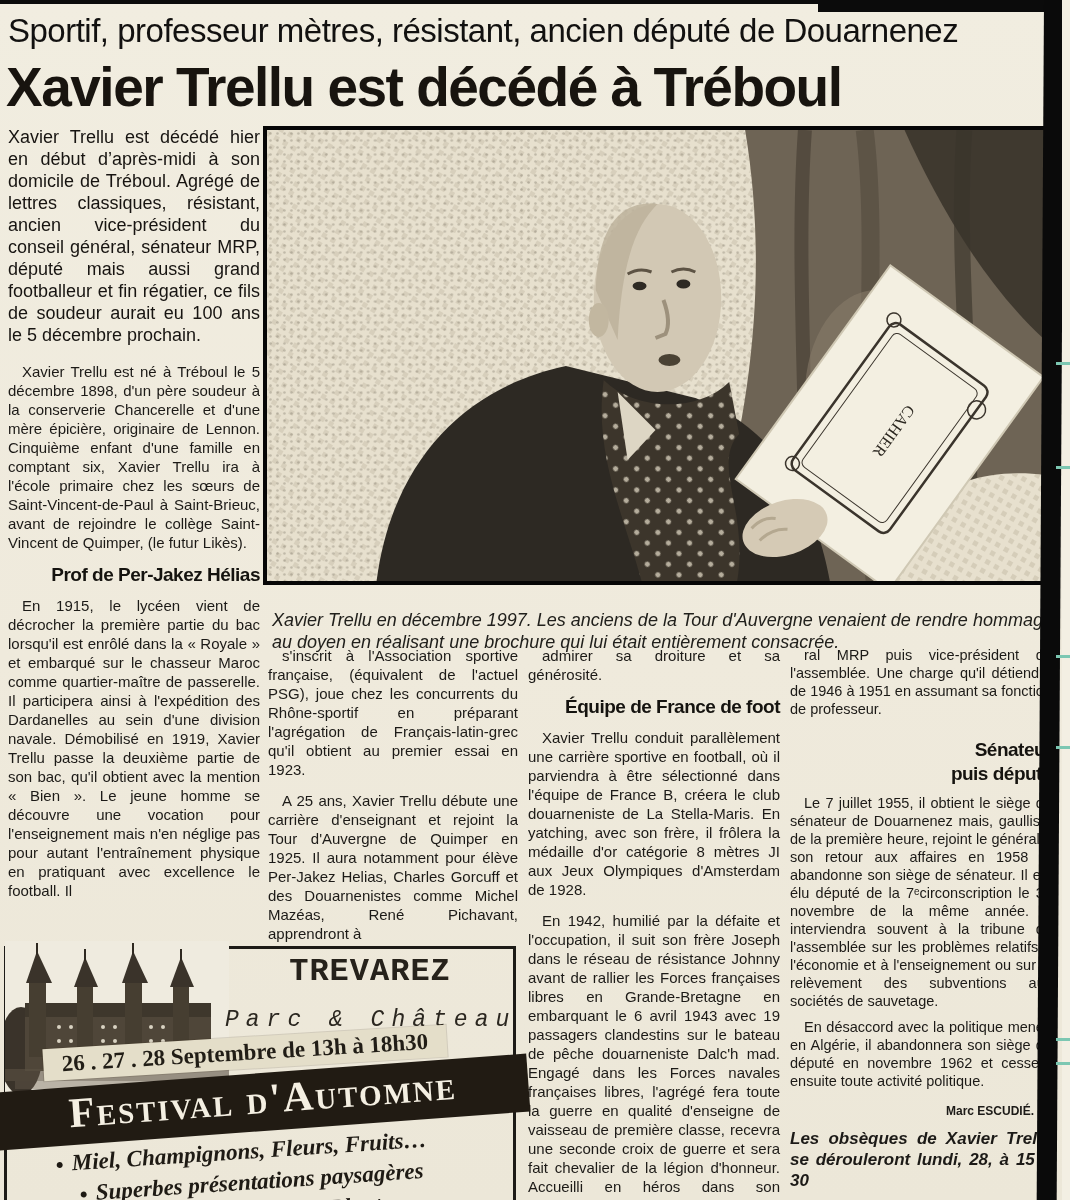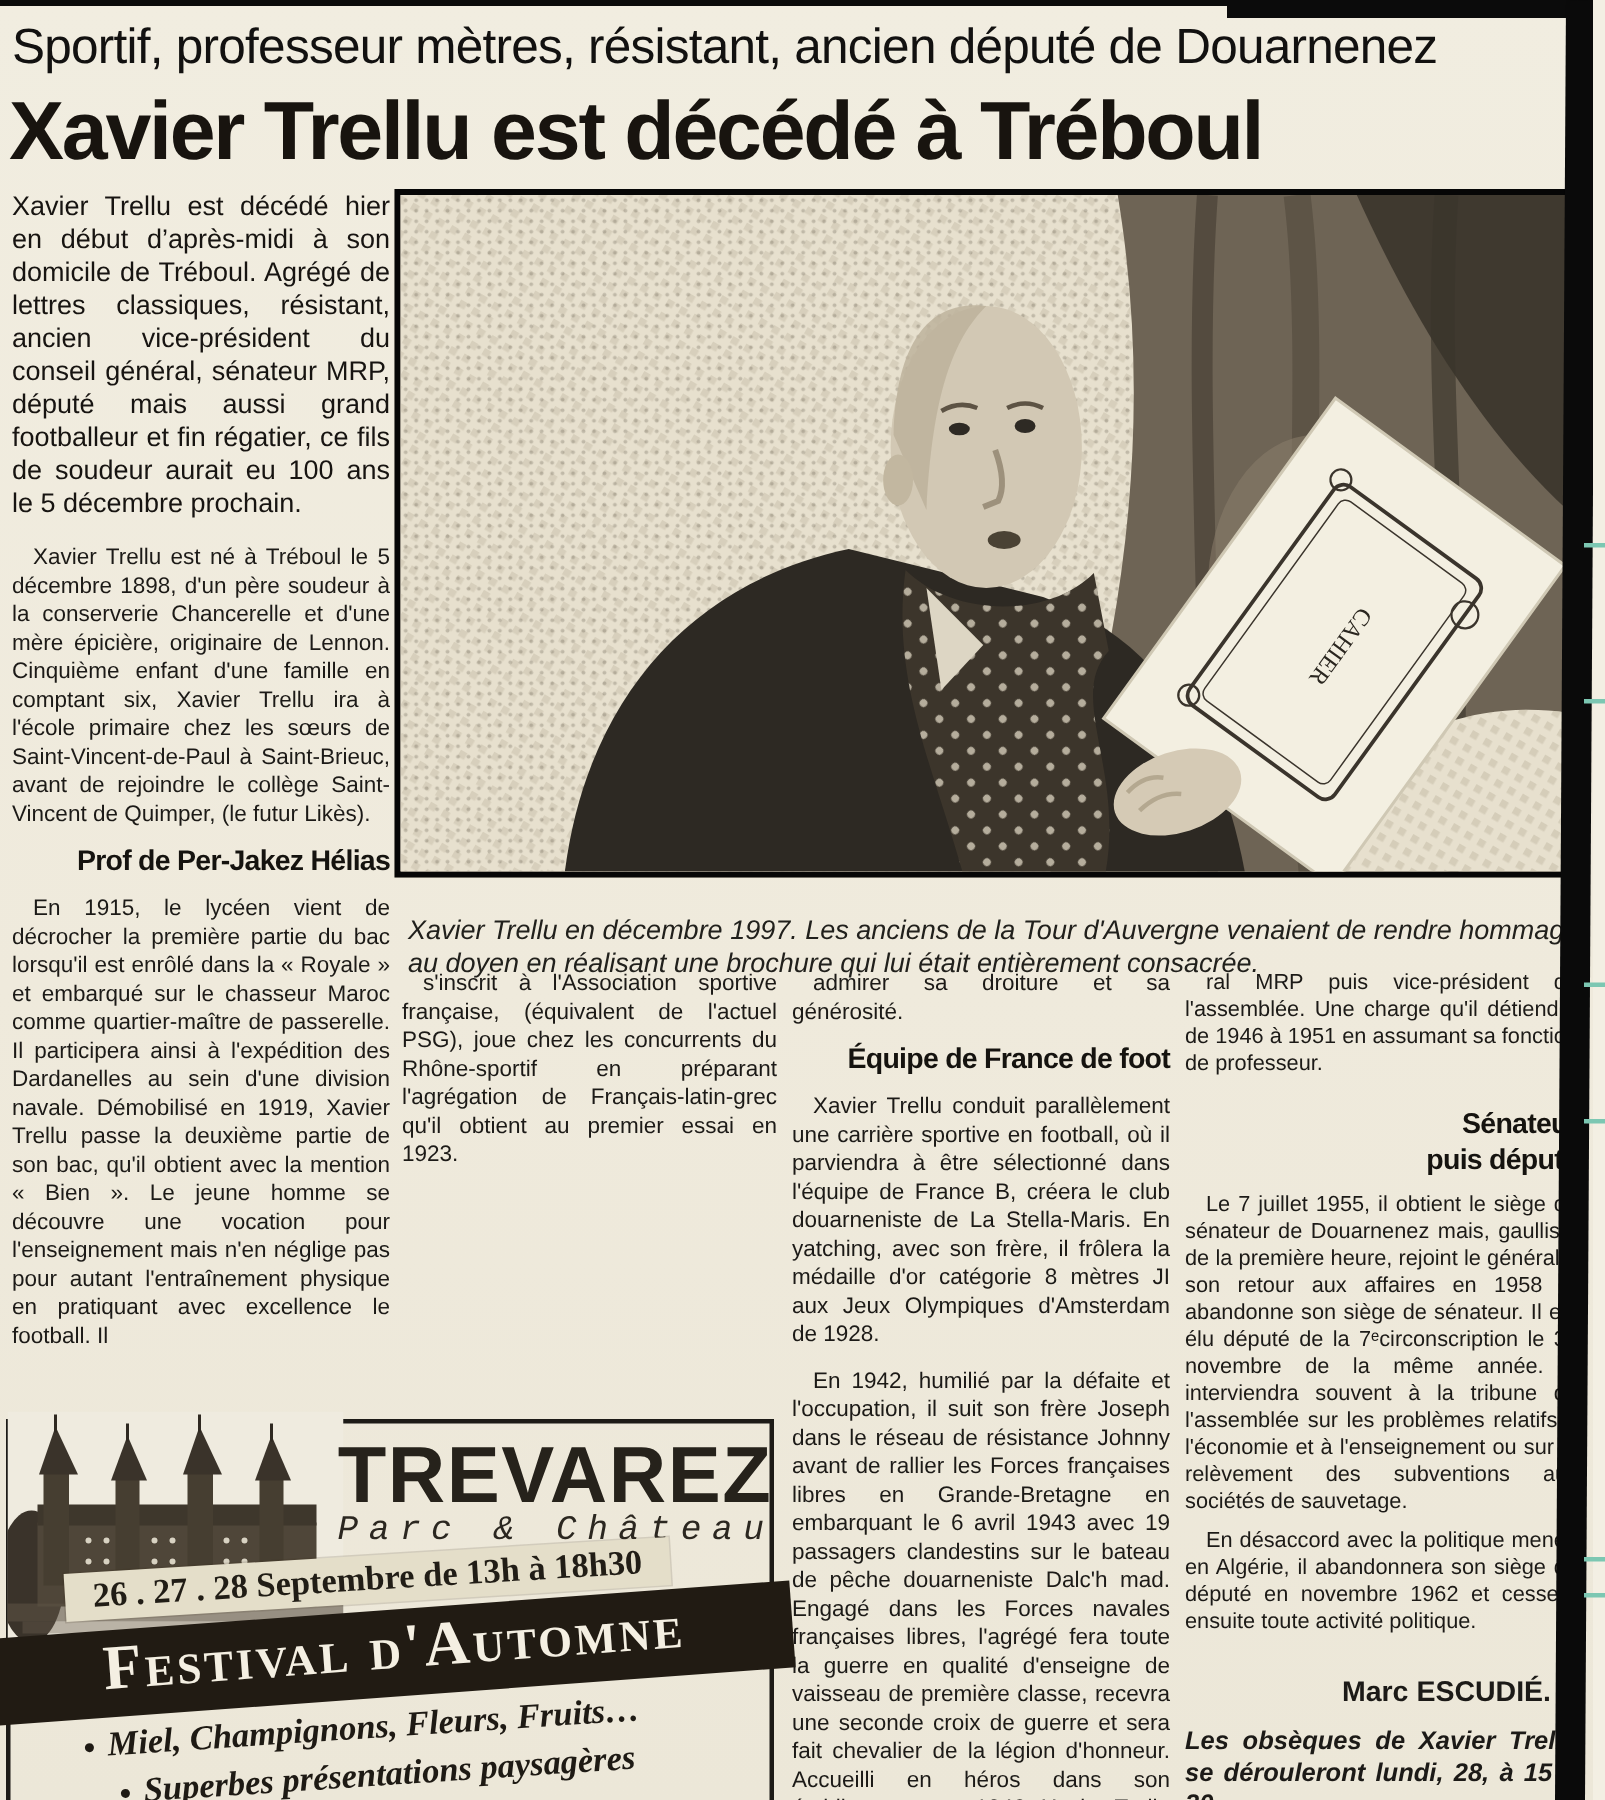--- a/index.html
+++ b/index.html
@@ -29,28 +29,28 @@
   .photo svg{display:block;width:100%;height:100%;}
   .caption{position:absolute;left:272px;top:592px;width:792px;font-size:18px;line-height:21.5px;font-style:italic;color:#21201c;}
 
   .col{position:absolute;top:646px;}
   .col2{left:268px;width:250px;height:298px;overflow:hidden;}
   .col3{left:528px;width:252px;height:554px;}
   .col4{left:790px;width:262px;font-size:14.5px;}
   .col4 .body-txt{font-size:14.5px;line-height:18px;margin-bottom:8px;overflow:hidden;}
   .clip4a{max-height:72px;} .clip4b{max-height:252px;} .clip4c{max-height:108px;}
   .two-line-head{margin:20px 0 8px 0;line-height:24px;}
-  .byline{font-size:19px;font-weight:bold;text-align:right;padding-right:18px;margin:28px 0 10px 0;}
+  .byline{font-size:12px;font-weight:bold;text-align:right;padding-right:18px;margin:14px 0 10px 0;}
   .note{font-size:17px;line-height:21px;font-weight:bold;font-style:italic;text-align:justify;margin:0;}
 
   
   .ad{position:absolute;left:4px;top:946px;width:512px;height:300px;border:3px solid #1d1b17;box-sizing:border-box;z-index:6;background:transparent;}
   .chateau{position:absolute;left:-2px;top:-8px;width:224px;height:166px;}
   .chateau svg{width:100%;height:100%;display:block;}
-  .ad-title{position:absolute;left:218px;top:4px;width:290px;text-align:center;font-family:Liberation Sans, sans-serif;font-weight:bold;font-size:53px;letter-spacing:1px;color:#26221b;}
+  .ad-title{position:absolute;left:218px;top:4px;width:290px;text-align:center;font-family:Liberation Mono, monospace;font-weight:bold;font-size:32px;letter-spacing:1px;color:#26221b;}
   .ad-subtitle{position:absolute;left:218px;top:58px;width:290px;text-align:center;font-family:Liberation Mono, monospace;font-style:italic;font-size:23px;letter-spacing:7px;color:#2b2720;white-space:nowrap;}
   .ad-dates{position:absolute;left:36px;top:88px;width:392px;background:#e4dec9;transform:rotate(-3.5deg);text-align:center;font-family:"Liberation Serif",serif;font-weight:bold;font-size:23px;padding:3px 6px;box-shadow:0 0 0 1px rgba(60,50,30,.15);color:#211d16;}
   .ad-banner{position:absolute;left:-10px;top:124px;width:532px;background:#211b13;transform:rotate(-4.2deg);text-align:center;color:#f4efe2;font-family:"Liberation Serif",serif;font-weight:bold;font-variant:small-caps;font-size:42px;letter-spacing:2px;padding:2px 0 8px 0;}
   .ad-bullets{position:absolute;left:16px;top:186px;width:500px;transform:rotate(-3.8deg);list-style:none;margin:0;padding:0;font-family:"Liberation Serif",serif;font-weight:bold;font-style:italic;font-size:23px;color:#1e1a14;}
   .ad-bullets li{line-height:30px;white-space:nowrap;}
   .ad-bullets li::before{content:"●";font-size:14px;vertical-align:2px;margin-right:8px;}
   .ind1{margin-left:34px;} .ind2{margin-left:56px;} .ind3{margin-left:82px;}
 </style>
 </head>
 <body>
@@ -128,20 +128,21 @@
       <g transform="rotate(-18 520 398)">
         <ellipse cx="520" cy="398" rx="44" ry="27" fill="#d5cab5"></ellipse>
         <path d="M488,388 q14,-8 26,-2 M492,402 q16,-8 30,-2" stroke="#b4a890" stroke-width="3" fill="none"></path>
       </g>
     </svg>
   </figure>
   <p class="caption">Xavier Trellu en décembre 1997. Les anciens de la Tour d'Auvergne venaient de rendre hommage au doyen en réalisant une brochure qui lui était entièrement consacrée.</p>
 
   <div class="col col2">
     <p class="body-txt">s'inscrit à l'Association sportive française, (équivalent de l'actuel PSG), joue chez les concurrents du Rhône-sportif en préparant l'agrégation de Français-latin-grec qu'il obtient au premier essai en 1923.</p>
+    <p class="body-txt">A 25 ans, Xavier Trellu débute une carrière d'enseignant et rejoint la Tour d'Auvergne de Quimper en 1925. Il aura notamment pour élève Per-Jakez Helias, Charles Gorcuff et des Douarnenistes comme Michel Mazéas, René Pichavant, apprendront à</p>
   </div>
 
   <div class="col col3">
     <p class="body-txt">admirer sa droiture et sa générosité.</p>
     <h2 class="col-head">Équipe de France de foot</h2>
     <p class="body-txt">Xavier Trellu conduit parallèlement une carrière sportive en football, où il parviendra à être sélectionné dans l'équipe de France B, créera le club douarneniste de La Stella-Maris. En yatching, avec son frère, il frôlera la médaille d'or catégorie 8 mètres JI aux Jeux Olympiques d'Amsterdam de 1928.</p>
     <p class="body-txt">En 1942, humilié par la défaite et l'occupation, il suit son frère Joseph dans le réseau de résistance Johnny avant de rallier les Forces françaises libres en Grande-Bretagne en embarquant le 6 avril 1943 avec 19 passagers clandestins sur le bateau de pêche douarneniste Dalc'h mad. Engagé dans les Forces navales françaises libres, l'agrégé fera toute la guerre en qualité d'enseigne de vaisseau de première classe, recevra une seconde croix de guerre et sera fait chevalier de la légion d'honneur. Accueilli en héros dans son établissement en 1946, Xavier Trellu ne tarde-</p>
   </div>
 
   <div class="col col4">

